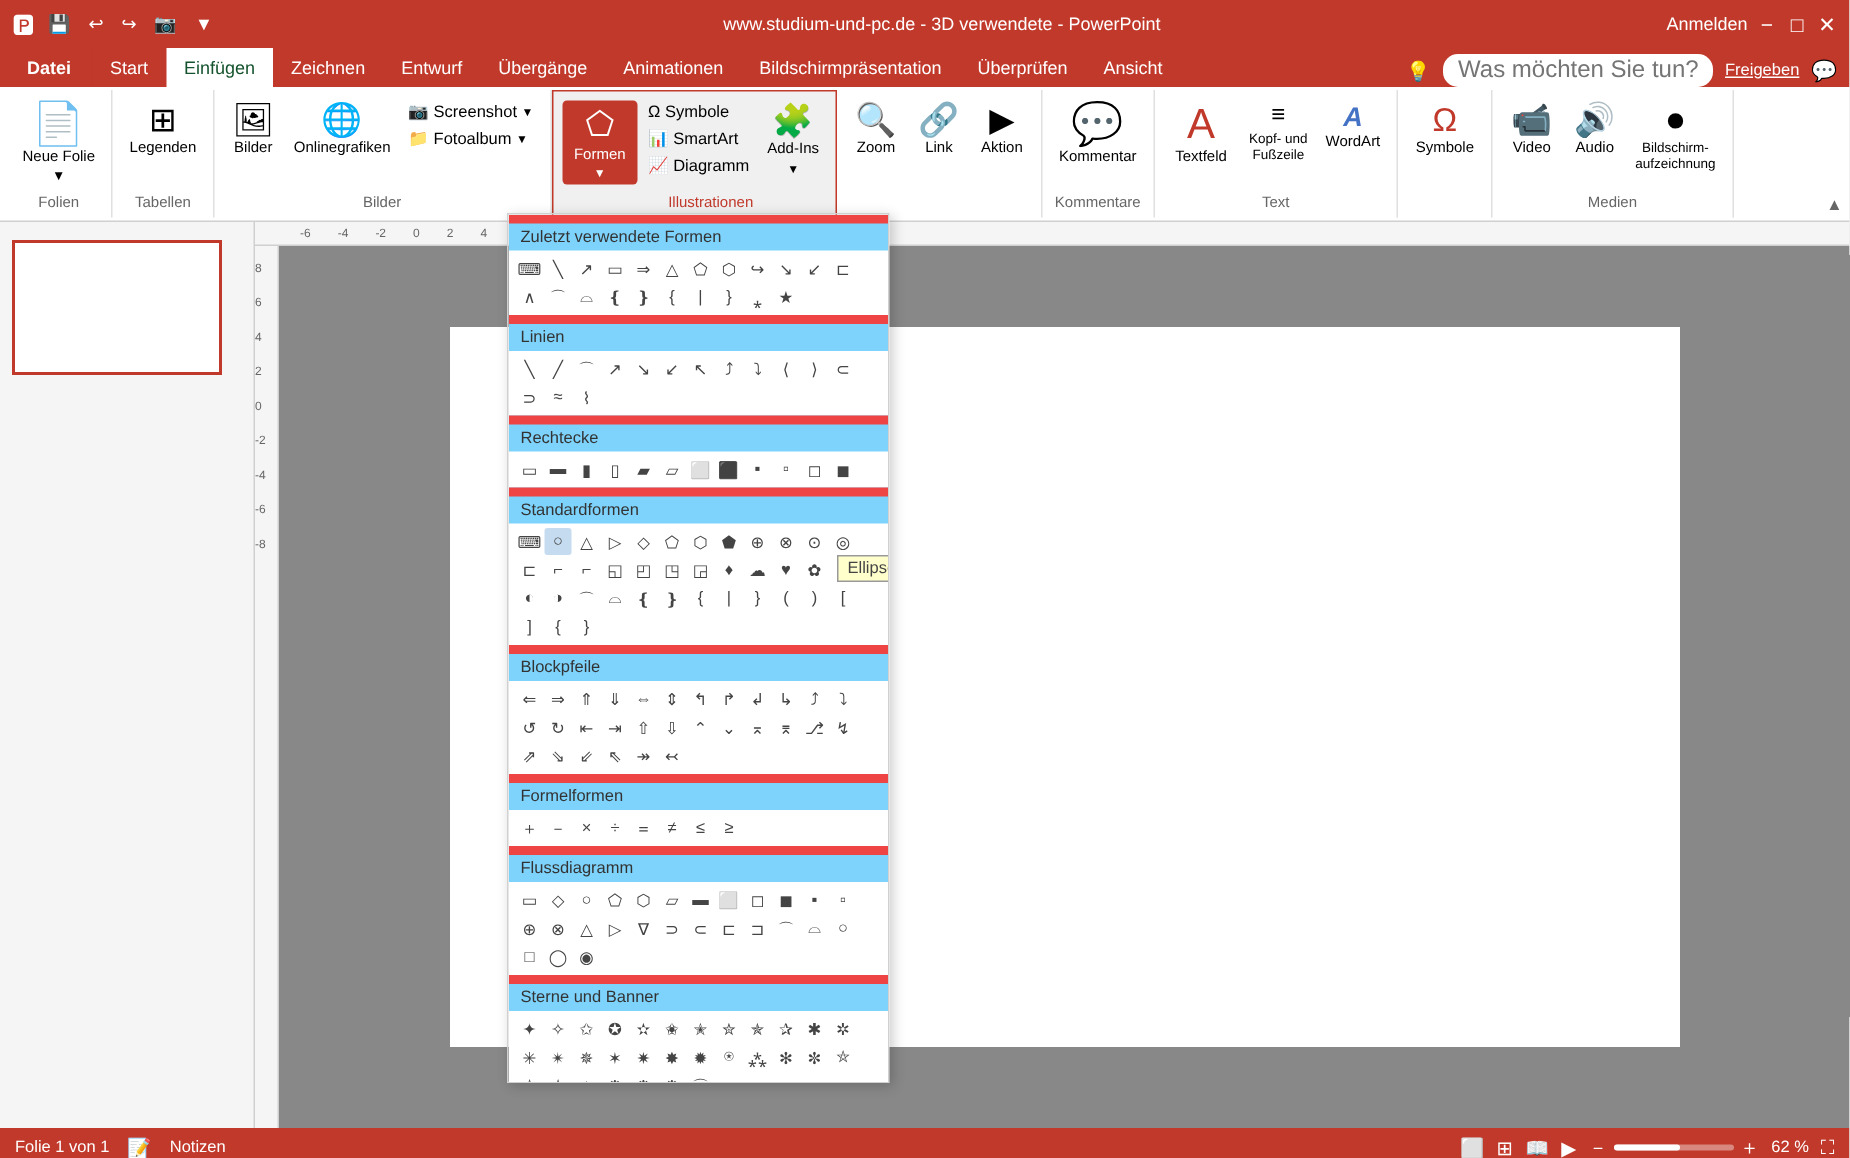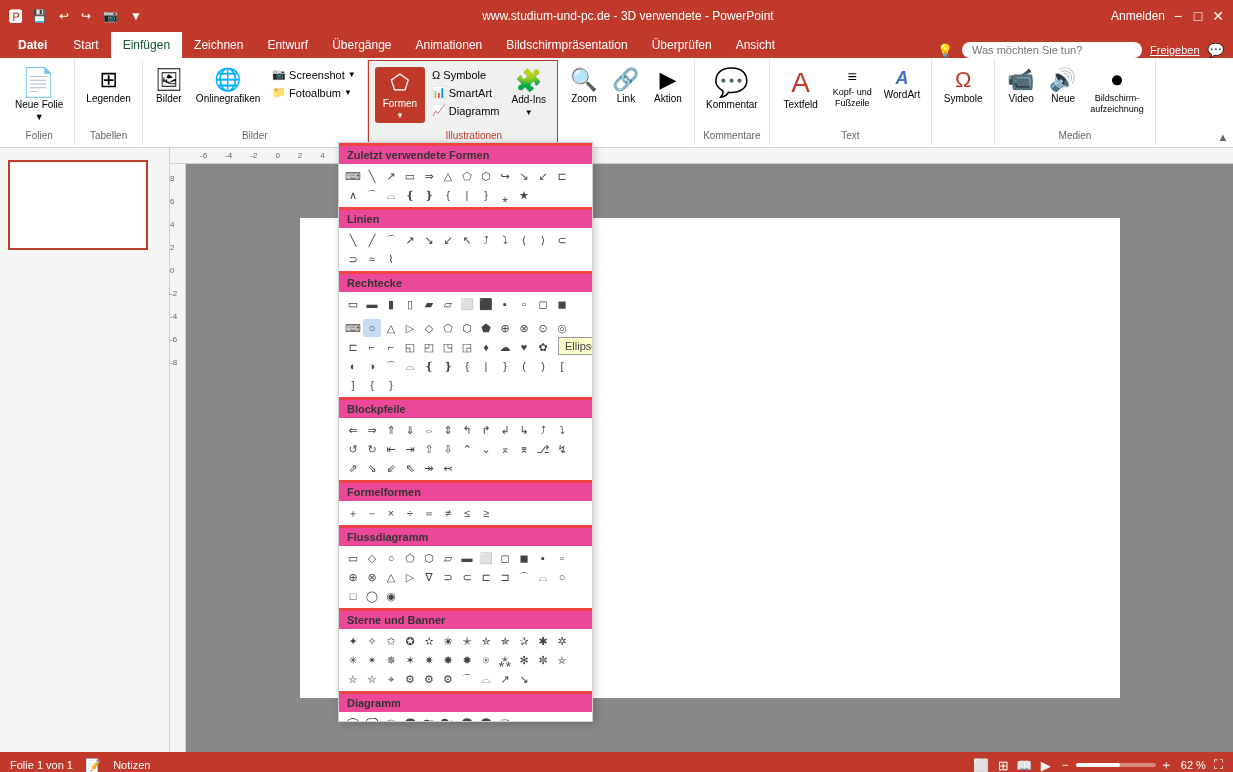--- a/index.html
+++ b/index.html
@@ -142,26 +142,26 @@
       width: 255px;
       background: white;
       border: 1px solid #d0d0d0;
       box-shadow: 2px 2px 8px rgba(0,0,0,0.2);
       z-index: 100;
       font-size: 11px;
       overflow-y: auto;
       max-height: 580px;
     }
     .shapes-section-title {
-      background: #ec4899;
+      background: #7dd3fc;
       padding: 3px 8px;
       font-size: 11px;
       color: #333;
-      border-top: 3px solid #ef4444;
-      font-weight: bold;
+      border-top: 6px solid #ef4444;
+      font-weight: normal;
     }
     .shapes-grid {
       display: flex;
       flex-wrap: wrap;
       padding: 3px 5px;
       gap: 1px;
     }
     .shape-item {
       width: 18px;
       height: 18px;
@@ -338,21 +338,21 @@
   <button class="ribbon-tab active">Einfügen</button>
   <button class="ribbon-tab">Zeichnen</button>
   <button class="ribbon-tab">Entwurf</button>
   <button class="ribbon-tab">Übergänge</button>
   <button class="ribbon-tab">Animationen</button>
   <button class="ribbon-tab">Bildschirmpräsentation</button>
   <button class="ribbon-tab">Überprüfen</button>
   <button class="ribbon-tab">Ansicht</button>
   <div style="flex:1;display:flex;align-items:center;justify-content:flex-end;padding-right:8px;gap:8px;">
     <span style="font-size:13px;color:white;cursor:pointer;">💡</span>
-    <input type="text" placeholder="Was möchten Sie tun?" style="border: none; border-radius: 10px; padding: 2px 10px; font-size: 11px; width: 180px; outline: none;">
+    <input type="text" placeholder="Was möchten Sie tun?" style="border: none; border-radius: 10px; padding: 2px 10px; font-size: 16px; width: 180px; outline: none;">
     <span style="color:white;font-size:11px;cursor:pointer;text-decoration:underline;">Freigeben</span>
     <span style="color:white;font-size:14px;cursor:pointer;">💬</span>
   </div>
 </div>
 
 <div id="ribbon">
 
   <div class="ribbon-group">
     <div class="ribbon-group-content">
       <div class="ribbon-btn-large">
@@ -487,21 +487,21 @@
   </div>
 
   <div class="ribbon-group">
     <div class="ribbon-group-content">
       <div class="ribbon-btn">
         <span class="icon">📹</span>
         <span class="label">Video</span>
       </div>
       <div class="ribbon-btn">
         <span class="icon">🔊</span>
-        <span class="label">Neue</span>
+        <span class="label">Audio</span>
       </div>
       <div class="ribbon-btn">
         <span class="icon">⏺</span>
         <span class="label" style="font-size:9px;">Bildschirm-<br>aufzeichnung</span>
       </div>
     </div>
     <div class="ribbon-group-label">Medien</div>
   </div>
 
   <div id="ribbon-collapse">▲</div>
@@ -564,20 +564,21 @@
       <div class="shape-item">▰</div>
       <div class="shape-item">▱</div>
       <div class="shape-item">⬜</div>
       <div class="shape-item">⬛</div>
       <div class="shape-item">▪</div>
       <div class="shape-item">▫</div>
       <div class="shape-item">◻</div>
       <div class="shape-item">◼</div>
     </div>
 
+    <div class="shapes-section-title">Standardformen</div>
     <div class="shapes-grid">
       <div class="shape-item">⌨</div>
       <div class="shape-item" style="background:#c5dbf0;">○</div>
       <div class="shape-item">△</div>
       <div class="shape-item">▷</div>
       <div class="shape-item">◇</div>
       <div class="shape-item">⬠</div>
       <div class="shape-item">⬡</div>
       <div class="shape-item">⬟</div>
       <div class="shape-item">⊕</div>

